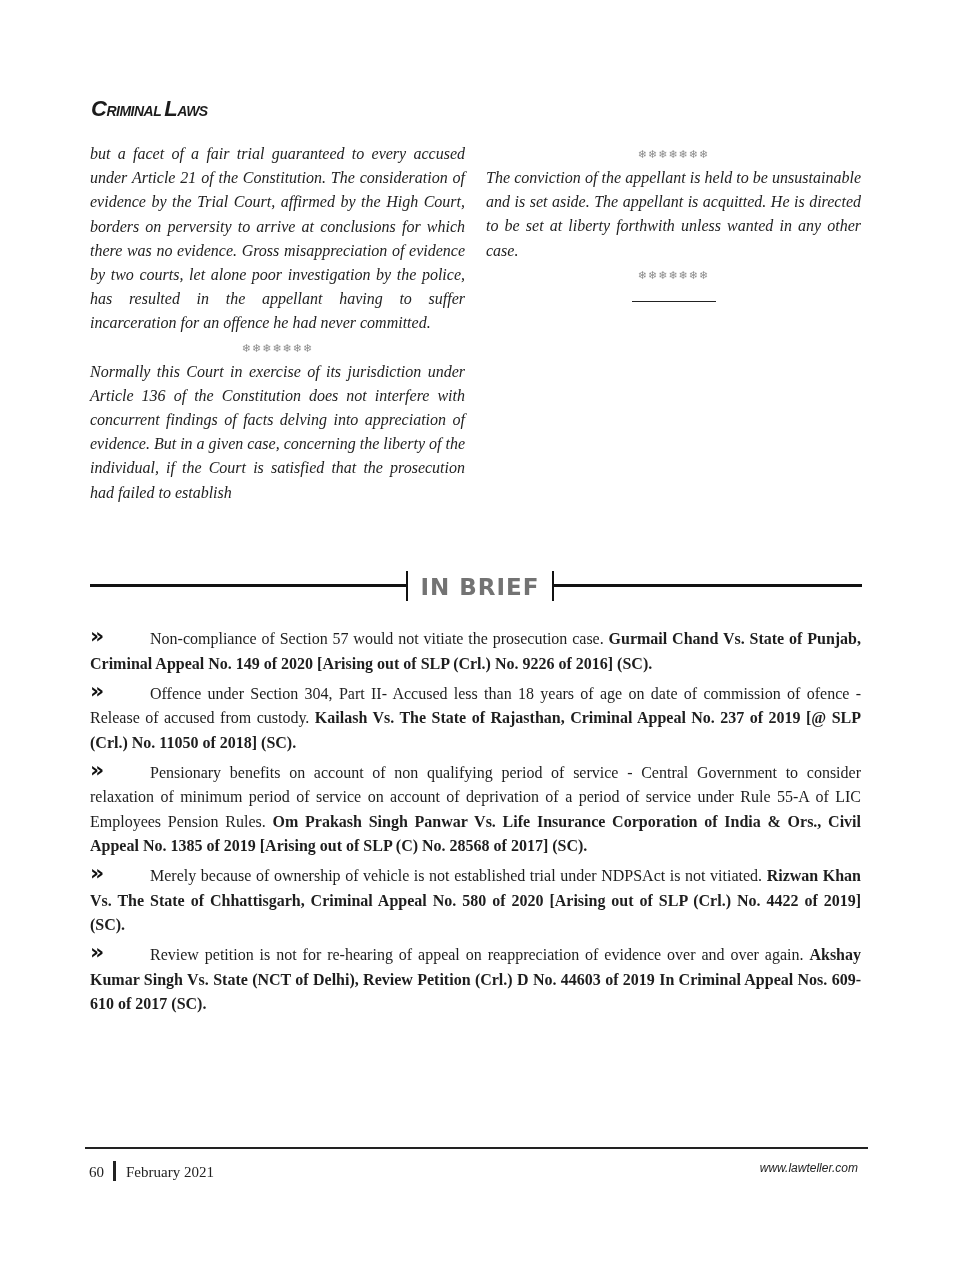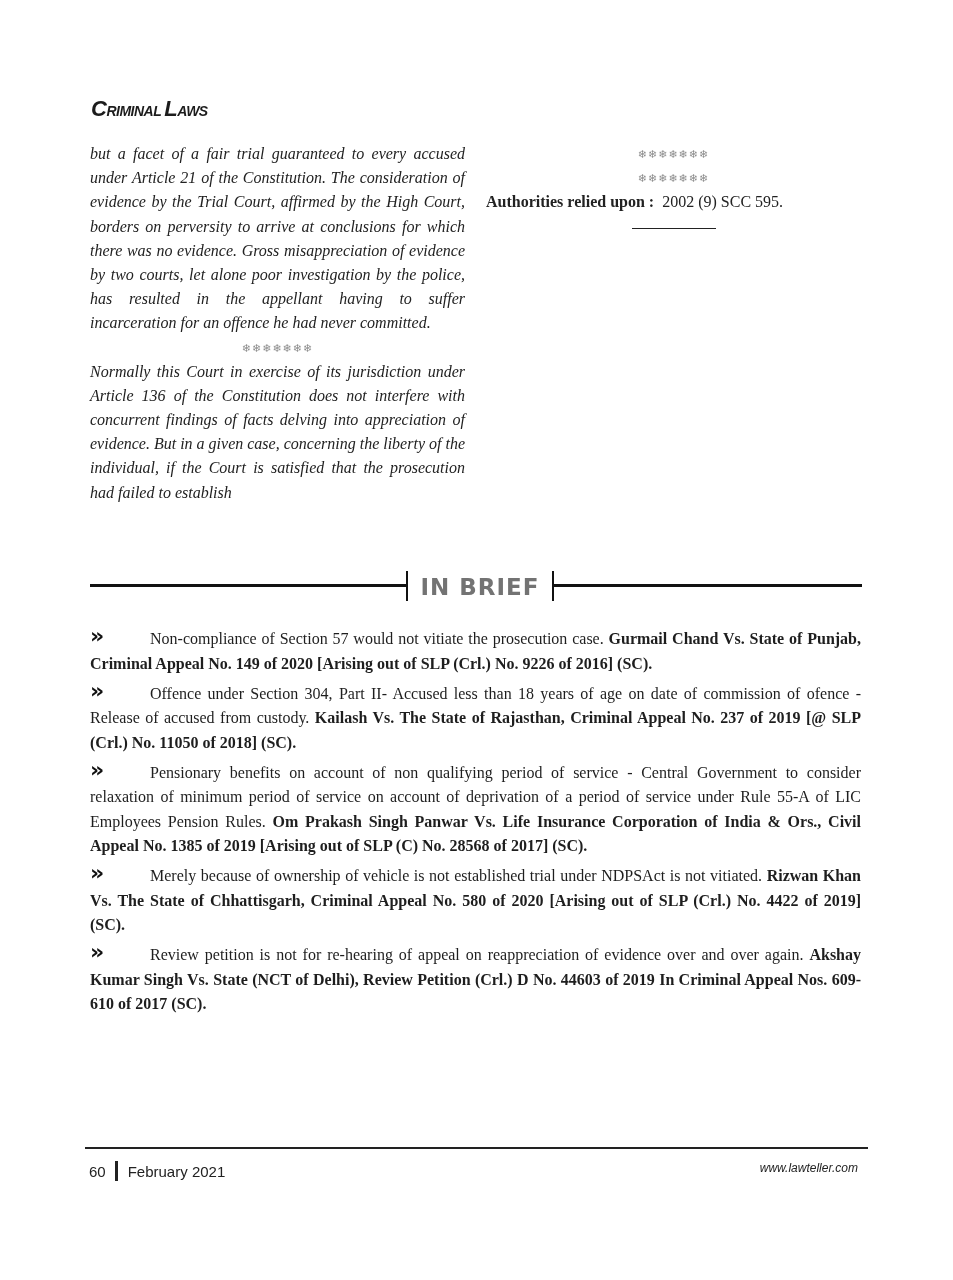--- a/index.html
+++ b/index.html
@@ -52,43 +52,43 @@
   .brief-item { margin: 0 0 5.5px 0; }
   .brief-item .bullet {
     display: inline-block; width: 60px; font-weight: bold; font-size: 22px; line-height: 16px;
     font-family: "DejaVu Sans", sans-serif; letter-spacing: -6px; color: #111; vertical-align: 1px;
   }
   .brief-item b { font-weight: bold; }
 
   .footer-rule { position: absolute; left: 85px; top: 1147px; width: 783px; height: 2px; background: #222; }
   .footer-left {
     position: absolute; left: 89px; top: 1161px;
-    font-family: Liberation Sans, sans-serif; font-size: 15px; color: #222;
+    font-family: Liberation Serif, serif; font-size: 15px; color: #222;
   }
   .footer-left .sep { display: inline-block; width: 3px; height: 20px; background: #222; vertical-align: -4px; margin: 0 10px 0 9px; }
   .footer-right {
     position: absolute; right: 95px; top: 1161px;
     font-family: "Liberation Sans", sans-serif; font-style: italic; font-size: 12px; color: #222;
   }
 </style>
 </head>
 <body>
 
 <div class="section-title"><span>C</span><span class="sc">RIMINAL </span><span>L</span><span class="sc">AWS</span></div>
 
 <div class="col left">
   <p>but a facet of a fair trial guaranteed to every accused under Article 21 of the Constitution. The consideration of evidence by the Trial Court, affirmed by the High Court, borders on perversity to arrive at conclusions for which there was no evidence. Gross misappreciation of evidence by two courts, let alone poor investigation by the police, has resulted in the appellant having to suffer incarceration for an offence he had never committed.</p>
   <div class="stars">❄❄❄❄❄❄❄</div>
   <p>Normally this Court in exercise of its jurisdiction under Article 136 of the Constitution does not interfere with concurrent findings of facts delving into appreciation of evidence. But in a given case, concerning the liberty of the individual, if the Court is satisfied that the prosecution had failed to establish</p>
 </div>
 
 <div class="col right">
   <div class="stars">❄❄❄❄❄❄❄</div>
+  <p>The conviction of the appellant is held to be unsustainable and is set aside. The appellant is acquitted. He is directed to be set at liberty forthwith unless wanted in any other case.</p>
   <div class="stars">❄❄❄❄❄❄❄</div>
-  <p class="plain"><b>Authorities relied upon :</b>&nbsp; <span>2002 (9) SCC 595.</span></p>
   <div class="short-rule"></div>
 </div>
 
 <div class="inbrief-bar">
   <div class="line l"></div>
   <div class="tick l"></div>
   <div class="label">IN BRIEF</div>
   <div class="tick r"></div>
   <div class="line r"></div>
 </div>

